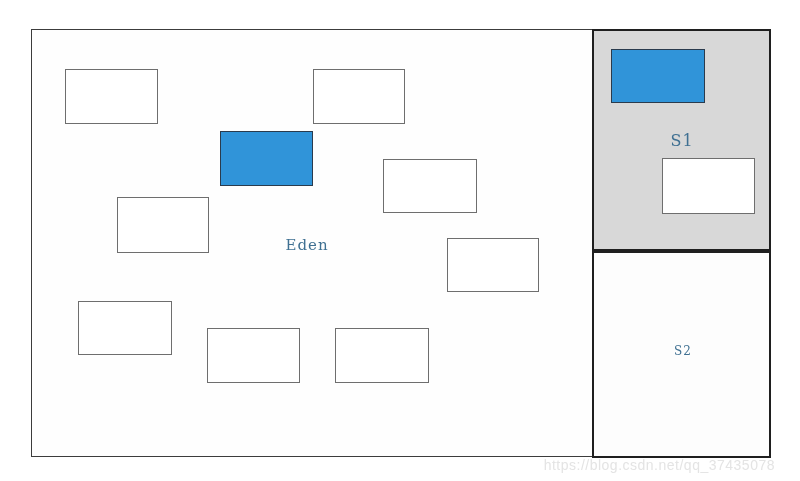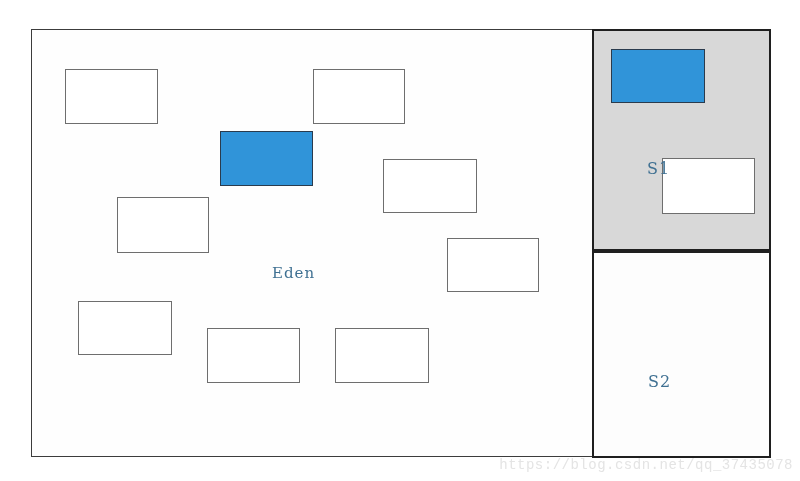--- a/index.html
+++ b/index.html
@@ -43,45 +43,45 @@
     top: 251px;
     width: 179px;
     height: 207px;
     background: #fdfdfd;
     border: 2px solid var(--region-border, #1f1f1f);
     box-sizing: border-box;
   }
   .label {
     position: absolute;
     width: 70px;
+    text-align: center;
     font-size: 15px;
     letter-spacing: 1px;
     color: var(--label-text, #3f7092);
     user-select: none;
-    margin-top: 28px;
   }
   .eden-label { left: 272px; top: 236px; }
   .s1-label   { left: 647px; top: 131px; font-size: 16px; }
-  .s2-label   { left: 648px; top: 344px; font-size: 16px; }
+  .s2-label   { left: 648px; top: 344px; font-size: 12px; }
   .block {
     position: absolute;
     box-sizing: border-box;
     background: #ffffff;
     border: 1px solid var(--empty-block-border, #6e6e6e);
   }
   .block.live {
     background: var(--live-block, #3094d9);
     border: 1.5px solid var(--live-block-border, #2a3b4d);
   }
   .watermark {
     position: absolute;
-    right: 7px;
+    right: 25px;
     top: 457px;
     font-size: 14px;
-    font-family: Liberation Mono, monospace;
+    font-family: Liberation Sans, sans-serif;
     color: var(--watermark-text, #e4e4e4);
     letter-spacing: 0.5px;
     white-space: nowrap;
     user-select: none;
   }
 </style>
 </head>
 <body>
 
 <div class="canvas">

